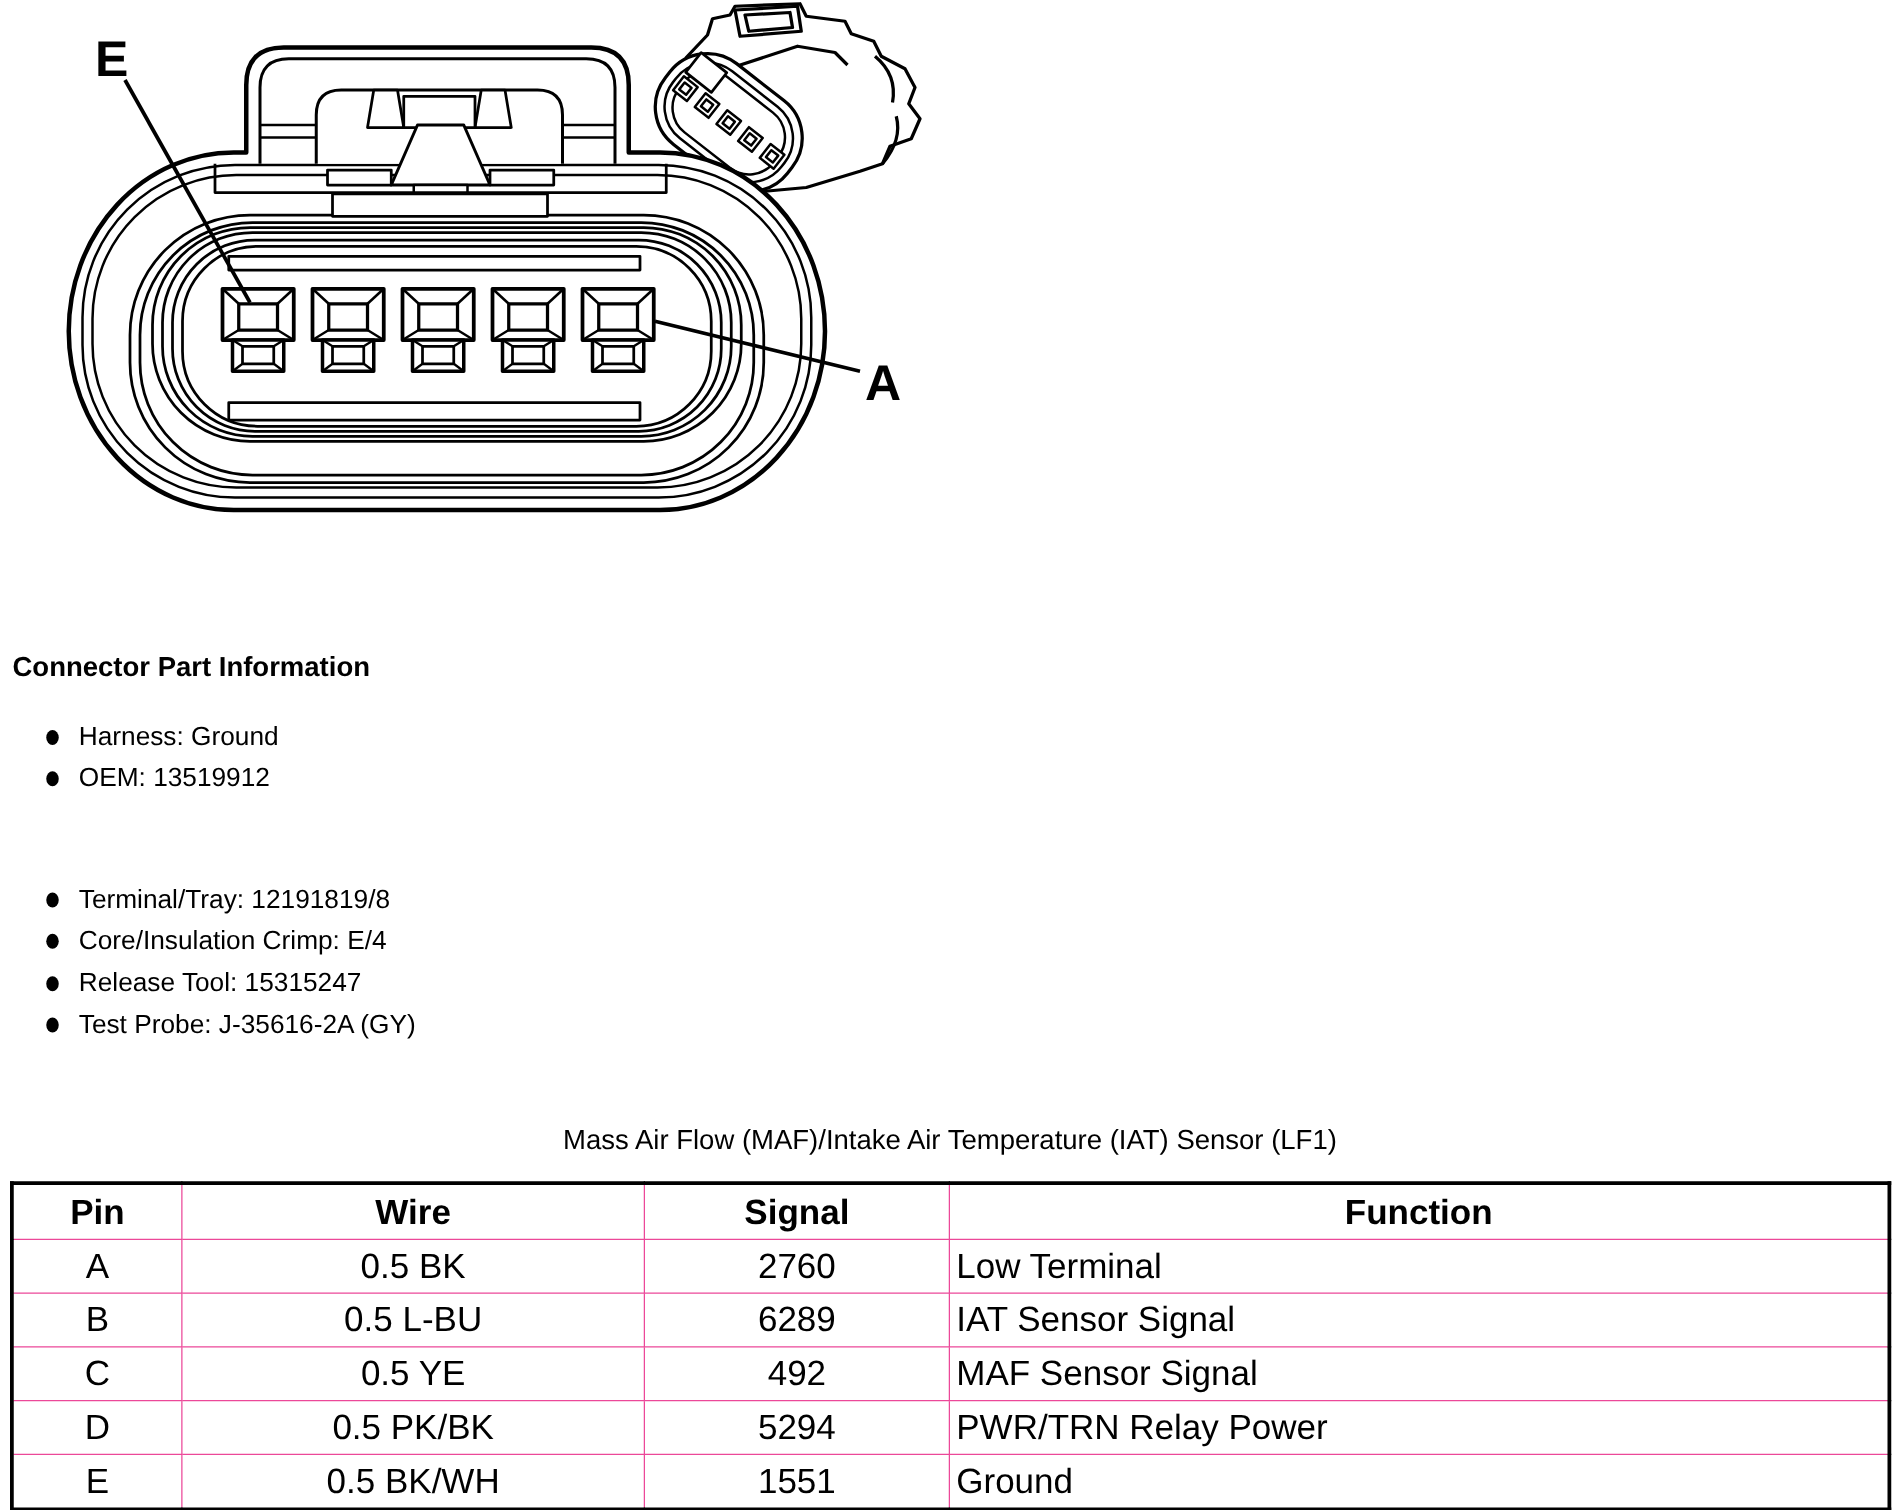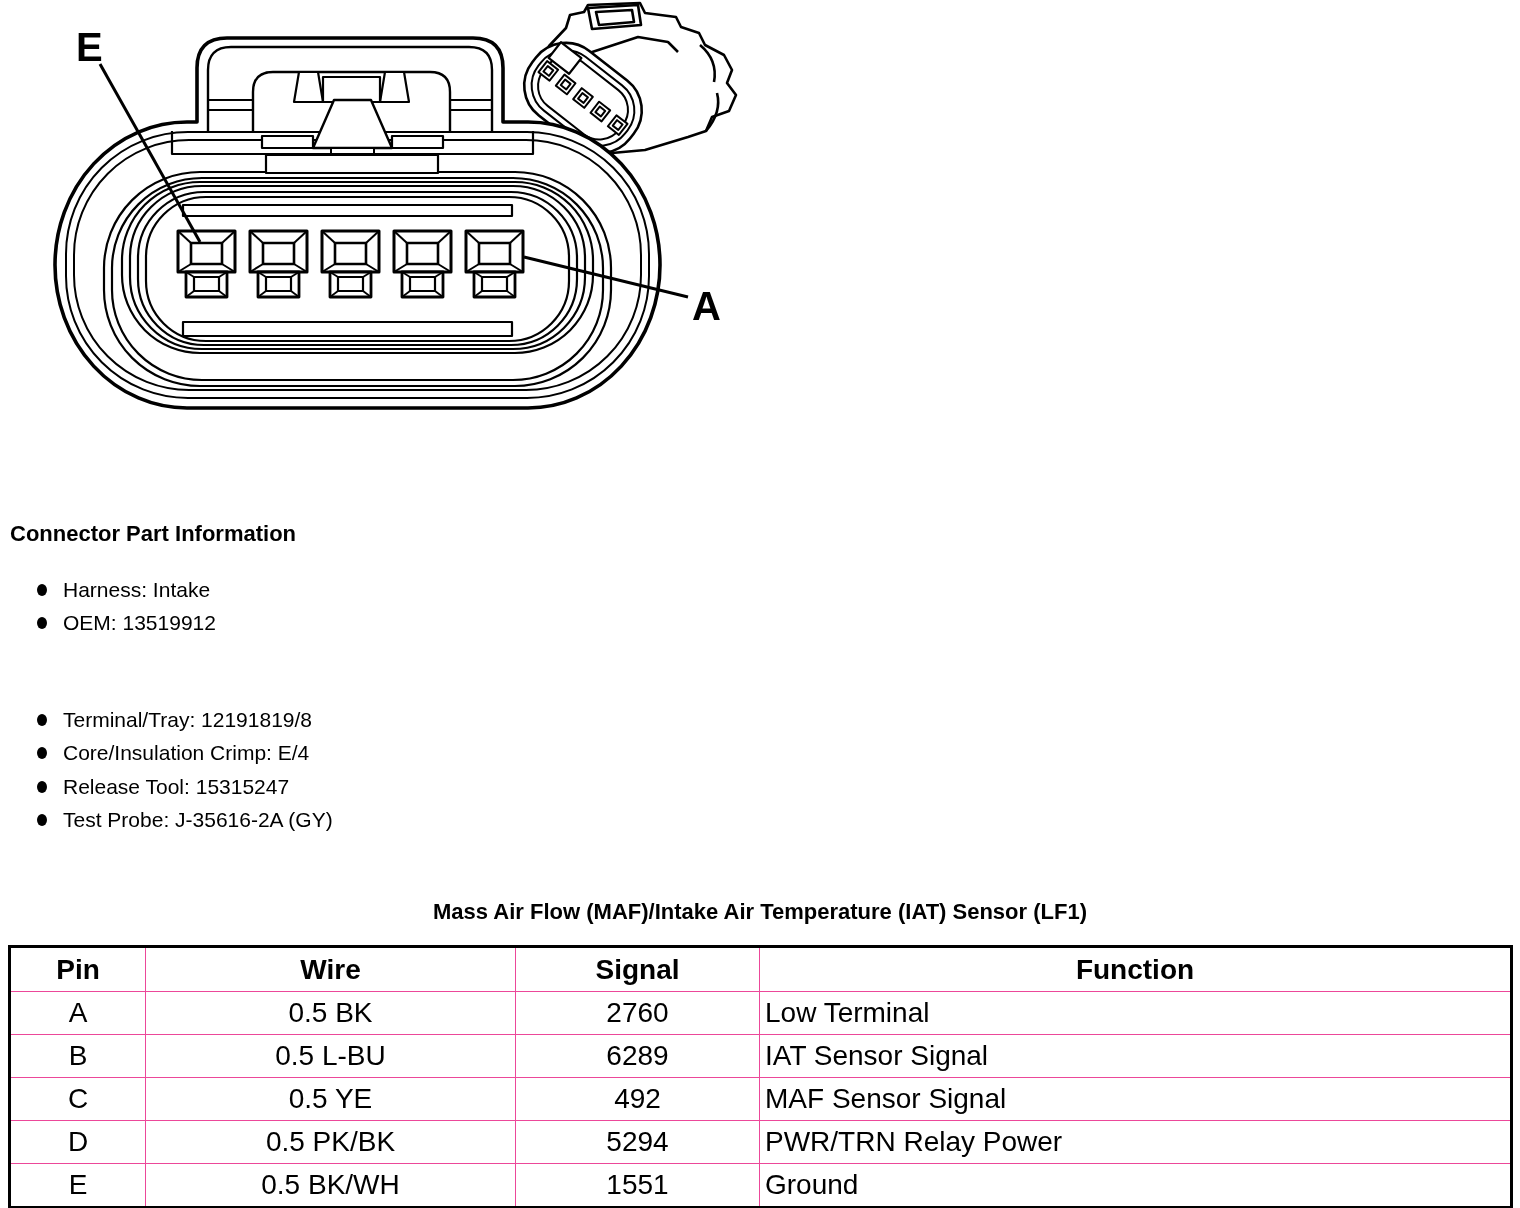--- a/index.html
+++ b/index.html
@@ -9,21 +9,21 @@
     font-family:"Liberation Sans", sans-serif;
   }
   #diagram{position:absolute;left:0;top:0;}
   .info-block{position:absolute;left:10px;}
   #connector-info{top:481px;margin-top:40px;}
   #terminal-info{top:677px;}
   .info-heading{font-size:22px;font-weight:bold;margin:0;line-height:26px;}
   .info-list{list-style:none;margin:26px 0 0 0;padding:0;}
   .info-list li{position:relative;padding-left:53px;font-size:21px;line-height:33.4px;}
   .bullet-dot{position:absolute;left:27px;top:11px;width:10px;height:12px;background:#000;border-radius:50%;}
-  .table-title{position:absolute;top:899px;left:0;width:1520px;text-align:center;font-size:22px;font-weight:bold;}
+  .table-title{position:absolute;top:899px;left:0;width:1520px;text-align:center;font-size:22px;font-weight:normal;}
   table.pinout{
     position:absolute;top:945px;left:8px;width:1505px;
     border-collapse:collapse;table-layout:fixed;border:3px solid #000;
   }
   .pinout th,.pinout td{border:1px solid #ec4899;font-size:28px;overflow:hidden;white-space:nowrap;}
   .pinout th{height:41px;text-align:center;font-weight:bold;}
   .pinout td{height:40px;}
   .cell-c{text-align:center;}
   .cell-l{text-align:left;padding-left:5px;}
 </style>
@@ -128,21 +128,21 @@
     <line x1="100" y1="64" x2="200" y2="242" stroke="#000" stroke-width="3"></line>
     <line x1="524" y1="257" x2="688" y2="297" stroke="#000" stroke-width="3"></line>
     <text x="76" y="61" font-size="40" font-weight="bold" fill="#000" font-family="Liberation Sans, sans-serif">E</text>
     <text x="692" y="320" font-size="40" font-weight="bold" fill="#000" font-family="Liberation Sans, sans-serif">A</text>
   </g>
 </svg>
 
 <section class="info-block" id="connector-info">
   <h2 class="info-heading">Connector Part Information</h2>
   <ul class="info-list">
-    <li><span class="bullet-dot"></span><span>Harness: Intake</span></li>
+    <li><span class="bullet-dot"></span><span>Harness: Ground</span></li>
     <li><span class="bullet-dot"></span><span>OEM: 13519912</span></li>
   </ul>
 </section>
 
 <section class="info-block" id="terminal-info">
   <ul class="info-list">
     <li><span class="bullet-dot"></span><span>Terminal/Tray: 12191819/8</span></li>
     <li><span class="bullet-dot"></span><span>Core/Insulation Crimp: E/4</span></li>
     <li><span class="bullet-dot"></span><span>Release Tool: 15315247</span></li>
     <li><span class="bullet-dot"></span><span>Test Probe: J-35616-2A (GY)</span></li>

